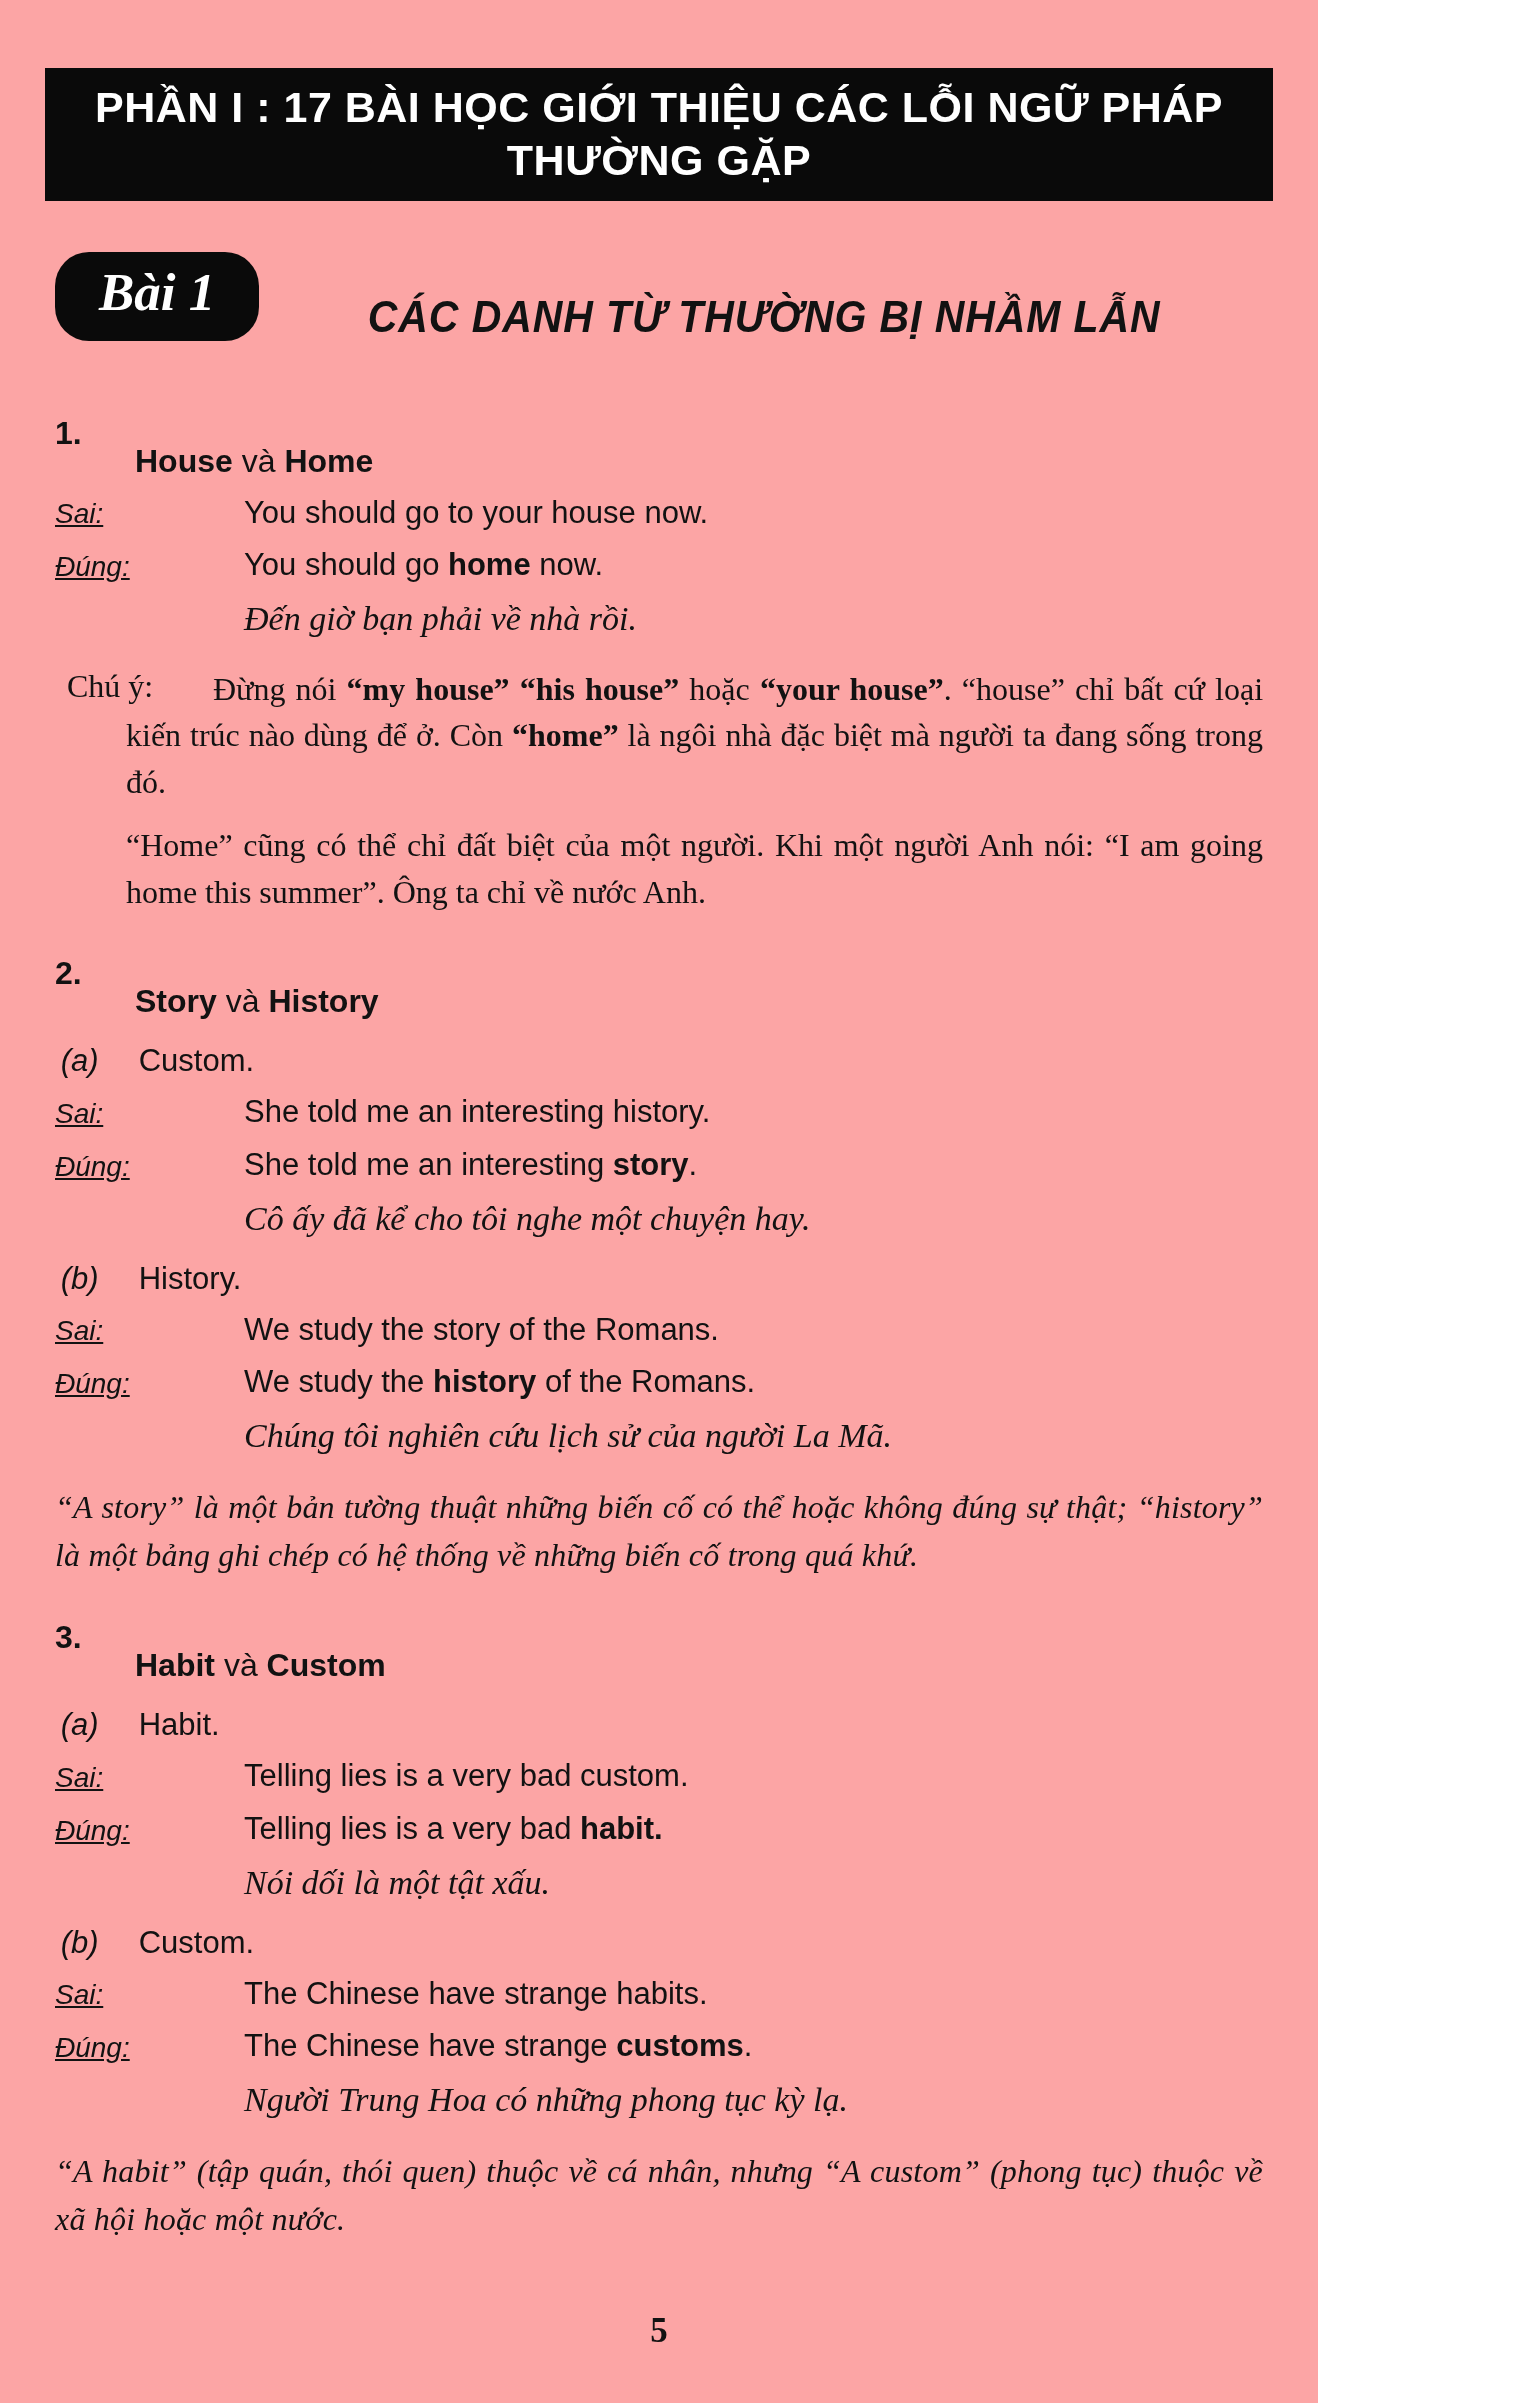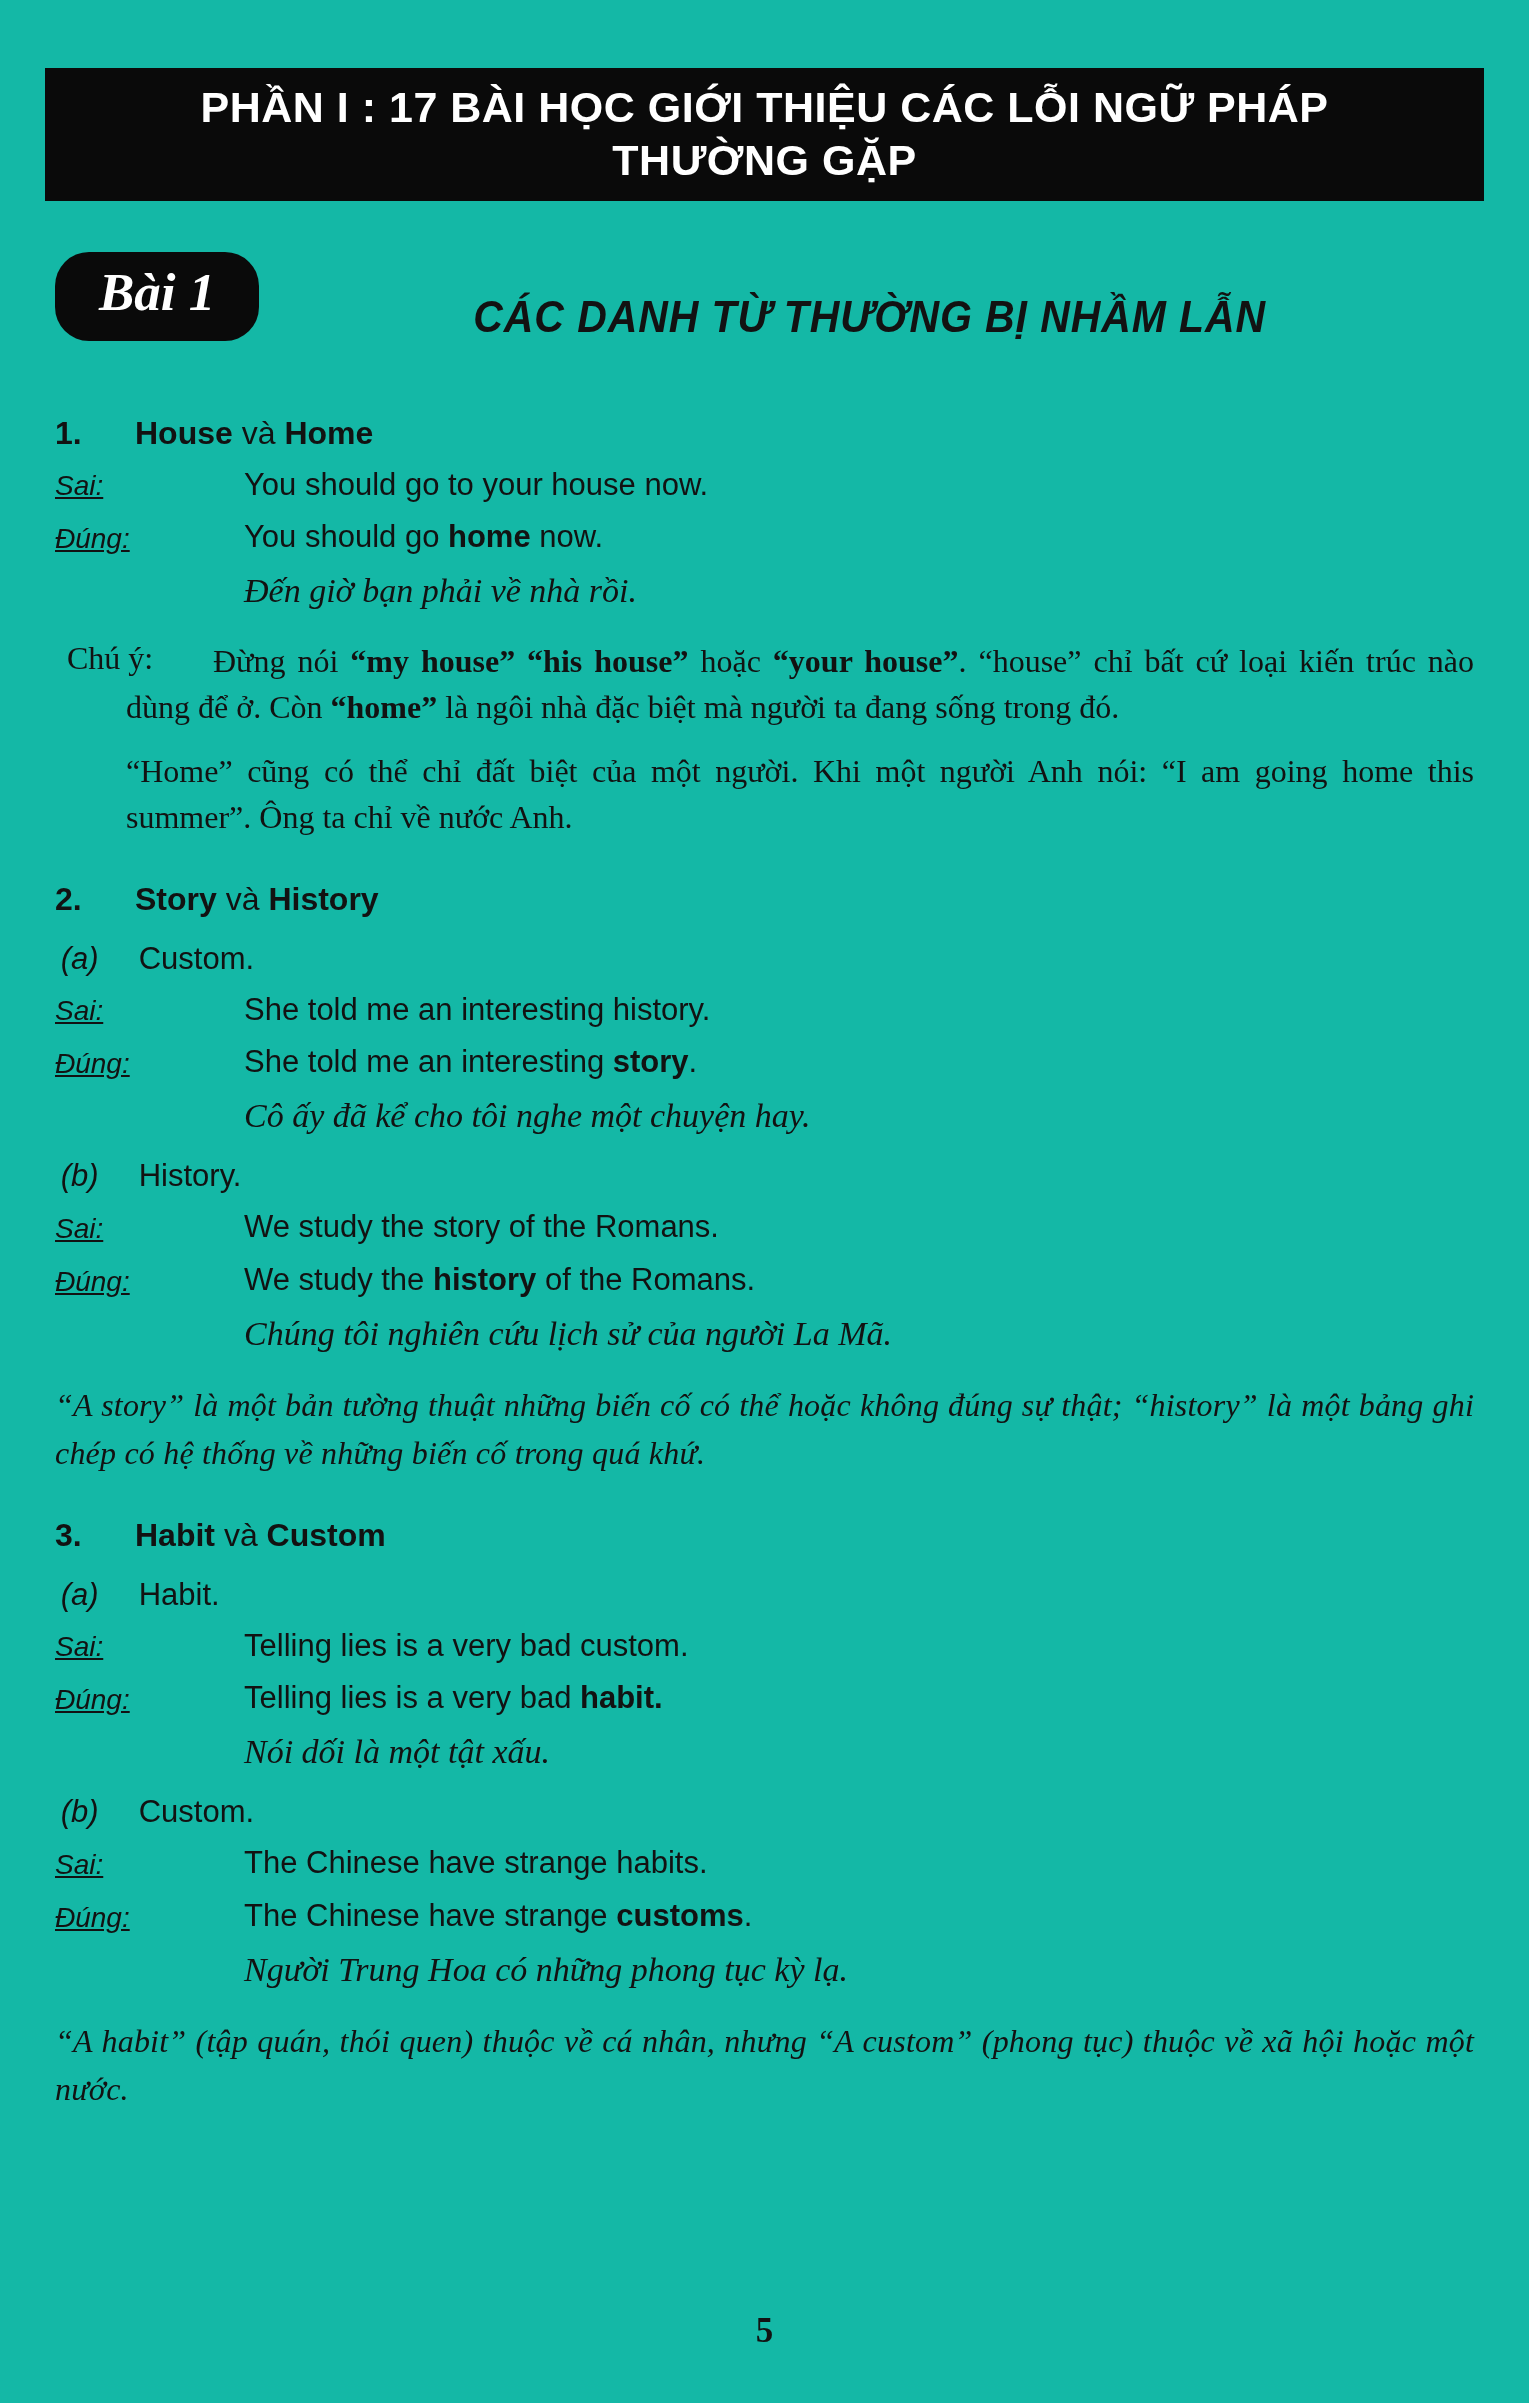--- a/index.html
+++ b/index.html
@@ -1,17 +1,17 @@
 <!DOCTYPE html>
 <html style="font-size:15px"><head>
 <meta charset="utf-8">
 <style>
   html,body{margin:0;padding:0;background:#ffffff;}
   .page{
-    width:1529px;height:2404px;background:#14b8a6;color:#121212;
+    width:1318px;height:2404px;background:#fca5a5;color:#121212;
     font-family:"Liberation Sans",sans-serif;position:relative;overflow:hidden;
   }
   .banner{
     background:#0a0a0a;color:#ffffff;text-align:center;
     margin:68px 45px 0 45px;padding:13.2px 9.5px 15px 9.5px;
     font-weight:700;font-size:43px;line-height:1.22;letter-spacing:0.5px;
   }
   .lesson-header{display:flex;align-items:flex-end;margin:51px 49px 0 55px;}
   .badge{
     background:#0a0a0a;color:#ffffff;border-radius:34px;
@@ -19,21 +19,21 @@
     font-family:"Liberation Serif",serif;font-weight:700;font-style:italic;font-size:53px;
   }
   .lesson-title{
     flex:1;text-align:center;font-weight:800;font-style:italic;
     font-size:41px;letter-spacing:0.9px;transform:scaleY(1.08);
   }
   .content{padding:0 55px;}
   .sec-heading{display:flex;margin-top:74px;font-size:32px;}
   .sec-heading.later{margin-top:40px;}
   .sec-num{width:80px;font-weight:700;}
-  .sec-title{font-weight:400;}
+  .sec-title{font-weight:400;margin-top:28px;}
   .b{font-weight:700;}
   .ex-row{display:flex;margin-top:14px;font-size:31px;line-height:1.25;}
   .ex-label{
     width:189px;flex:0 0 189px;font-style:italic;font-size:28px;
     text-decoration:underline;padding-top:2.8px;
   }
   .ex-text{flex:1;}
   .trans{
     margin:15px 0 7.6px 189px;
     font-family:"Liberation Serif",serif;font-style:italic;font-size:34px;

